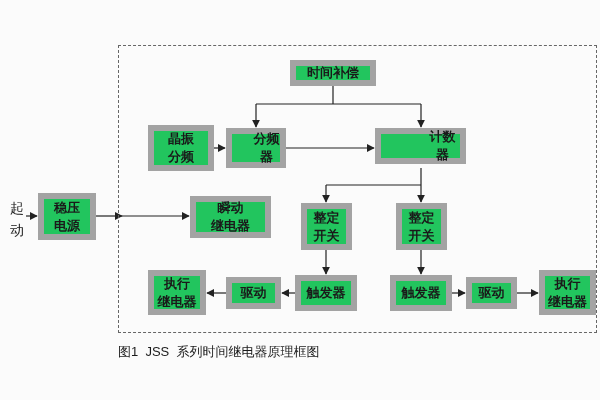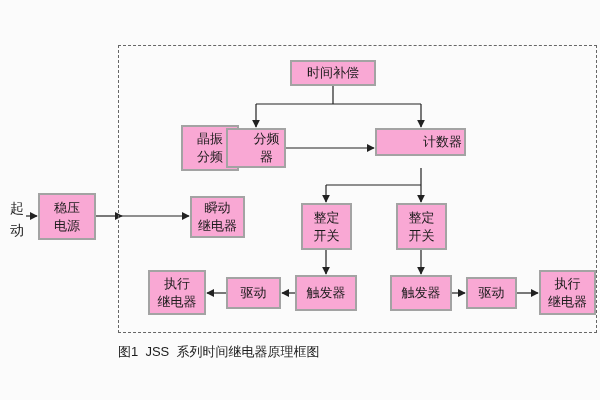--- a/index.html
+++ b/index.html
@@ -9,24 +9,25 @@
     font-family:"Liberation Sans","DejaVu Sans",sans-serif;
     color:#1a1a1a;
   }
   #stage{position:relative;width:600px;height:400px;overflow:hidden;background:#fbfbfb;}
   .dashed-frame{
     position:absolute;left:118px;top:45px;width:479px;height:288px;
     border:1px dashed #666;box-sizing:border-box;background:transparent;
   }
   .node{
     position:absolute;box-sizing:border-box;
-    background:#f9a8d4;border:2px solid #a3a3a3;
+    background:#22c55e;border:6px solid #a3a3a3;
     display:flex;align-items:center;justify-content:center;
     text-align:center;font-size:13px;line-height:1.35;
     white-space:pre-line;
+    font-weight:bold;
   }
   .plain-label{
     position:absolute;font-size:14px;line-height:1.6;
     white-space:pre-line;text-align:center;
   }
   .caption{
     position:absolute;left:118px;top:343px;width:480px;
     text-align:left;font-size:13px;white-space:pre;
   }
   svg.wires{position:absolute;left:0;top:0;}
@@ -100,31 +101,31 @@
     </g>
   </svg>
 
   <div class="dashed-frame"></div>
 
   <div class="plain-label" style="left:6px;top:197px;width:22px;">起
 动</div>
 
   <div class="node" style="left:290px;top:60px;width:86px;height:26px;">时间补偿</div>
 
-  <div class="node" style="left:148px;top:125px;width:58px;height:46px;margin-left:33px;">晶振
+  <div class="node" style="left:148px;top:125px;width:66px;height:46px;">晶振
 分频</div>
 
   <div class="node" style="left:226px;top:128px;width:60px;height:40px;padding-left:21px;">分频器</div>
 
-  <div class="node" style="left:375px;top:128px;width:91px;height:28px;padding-left:44px;">计数器</div>
+  <div class="node" style="left:375px;top:128px;width:91px;height:36px;padding-left:44px;">计数器</div>
 
   <div class="node" style="left:38px;top:193px;width:58px;height:47px;">稳压
 电源</div>
 
-  <div class="node" style="left:190px;top:196px;width:55px;height:42px;">瞬动
+  <div class="node" style="left:190px;top:196px;width:81px;height:42px;">瞬动
 继电器</div>
 
   <div class="node" style="left:301px;top:203px;width:51px;height:47px;">整定
 开关</div>
 
   <div class="node" style="left:396px;top:203px;width:51px;height:47px;">整定
 开关</div>
 
   <div class="node" style="left:295px;top:275px;width:62px;height:36px;">触发器</div>
 

